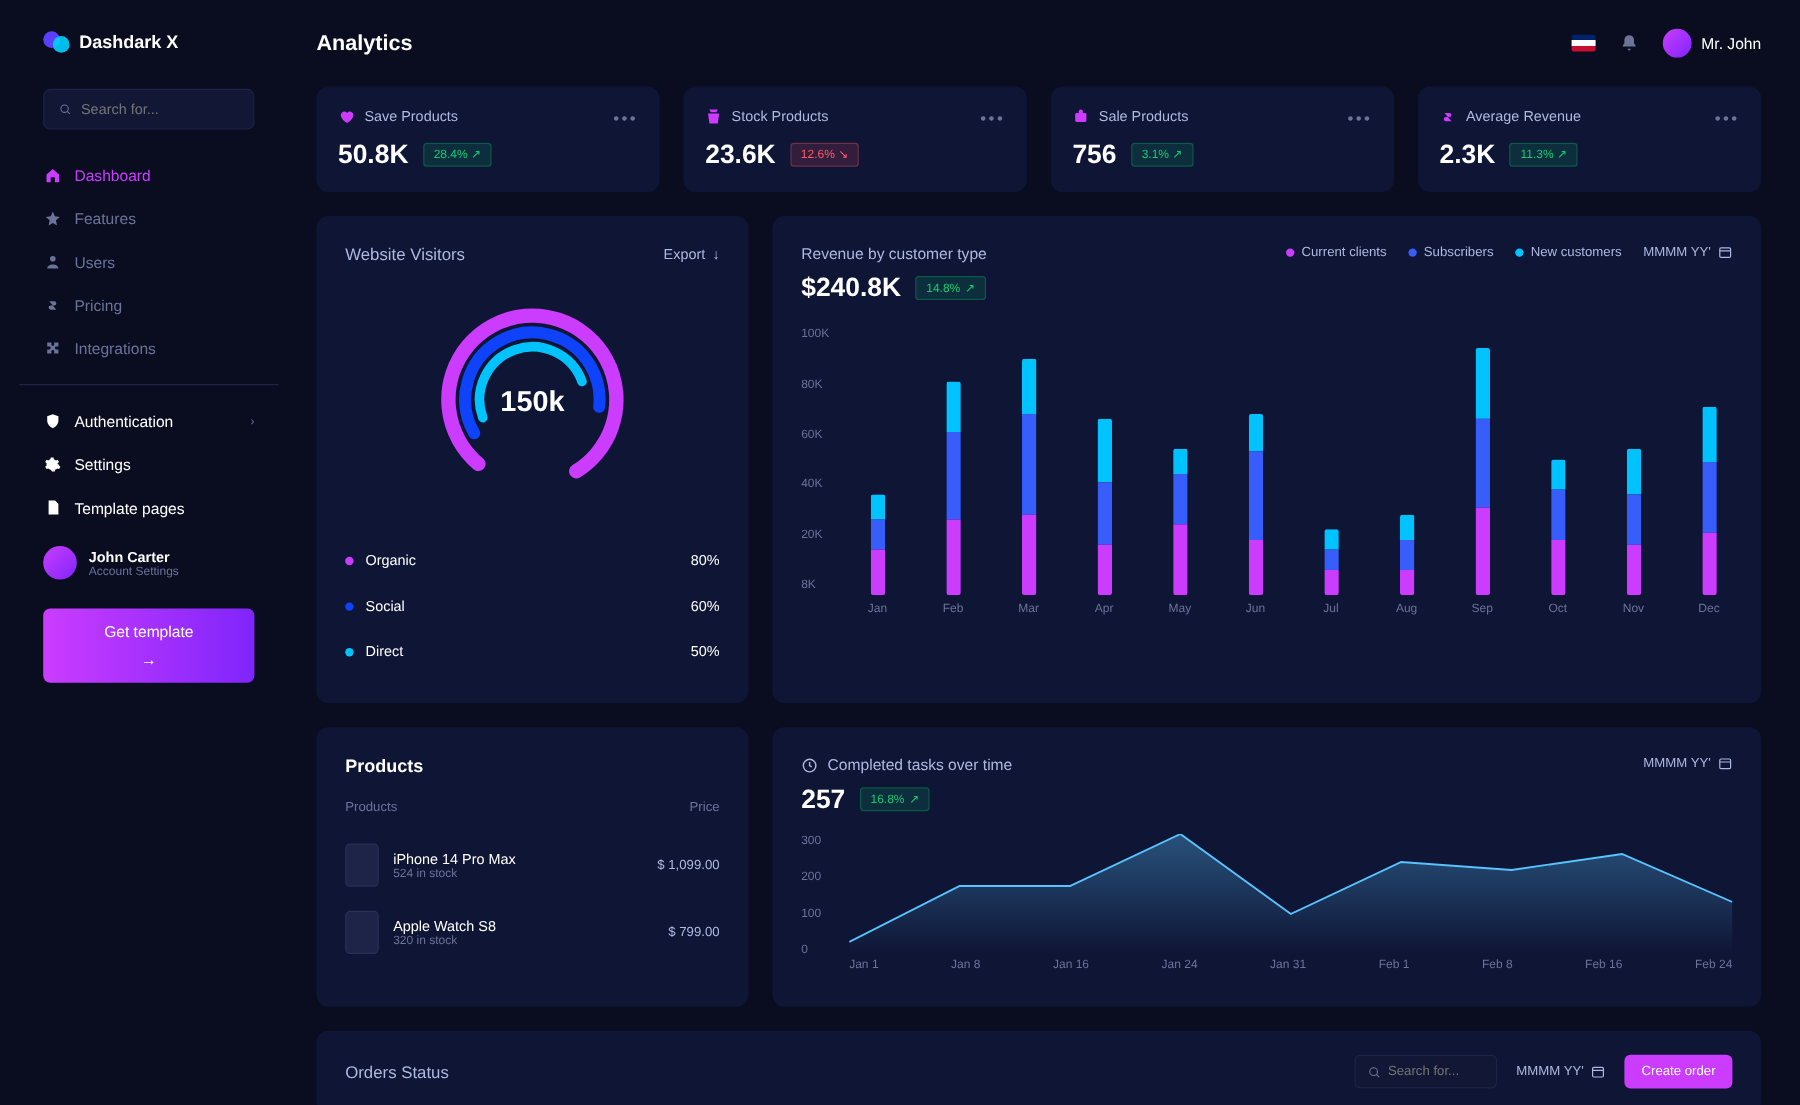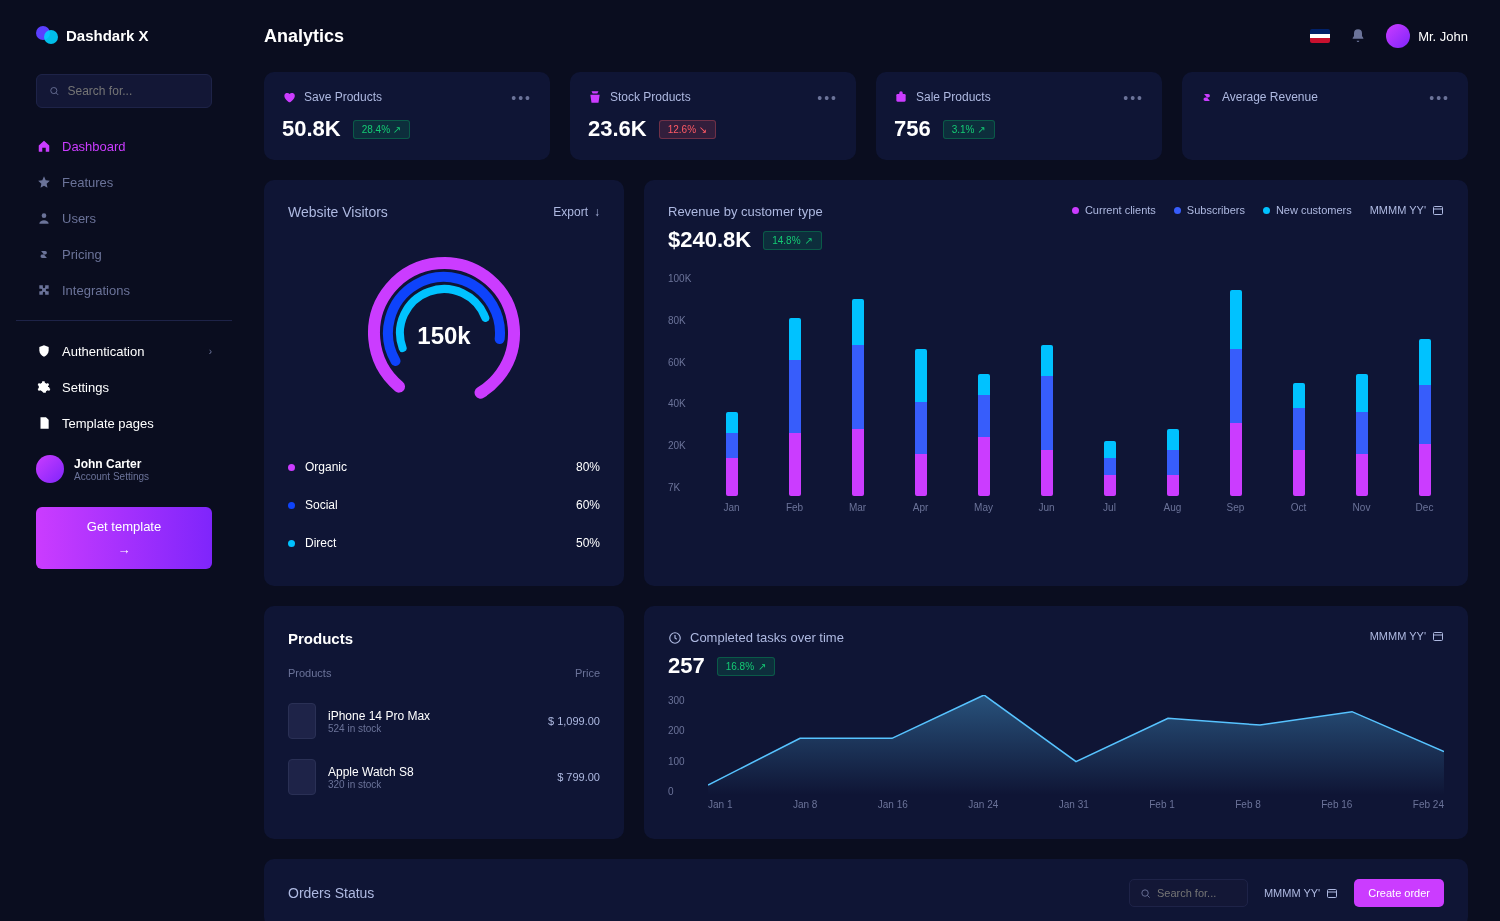--- a/index.html
+++ b/index.html
@@ -247,20 +247,24 @@
           </div>
     <div class="more-dots">•••</div>
   </div>
         <div class="stat-card">
     <div class="stat-head">
             <svg width="14" height="14" viewBox="0 0 24 24" fill="#cb3cff">
               <path d="M12 2v20M7 7h7a3 3 0 010 6H9a3 3 0 000 6h8"></path>
             </svg>
             <span>Average Revenue</span>
           </div>
+    <div class="stat-value-row">
+            <div class="stat-value">2.3K</div>
+            <span class="badge green">11.3% ↗</span>
+          </div>
     <div class="more-dots">•••</div>
   </div>
       </div>
 
     <div class="row2">
       <div class="card">
         <div class="card-head">
           <div class="card-title">Website Visitors</div>
           <div class="export-btn">
             <span>Export</span>
@@ -331,21 +335,21 @@
               </div>
             </div>
         </div>
         <div class="bar-chart">
           <div class="y-axis" id="bar-y-axis">
               <div>100K</div>
               <div>80K</div>
               <div>60K</div>
               <div>40K</div>
               <div>20K</div>
-              <div>7K</div>
+              <div>8K</div>
             </div>
           <div id="bar-cols" style="display:flex;align-items:flex-end;gap:24px;flex:1;height:100%">
               <div class="bar-col">
                 <div class="bar-stack">
                   <div class="bar-seg" style="height:37.800000000000004px;background:#cb3cff"></div>
                   <div class="bar-seg" style="height:25.200000000000003px;background:#375dfb"></div>
                   <div class="bar-seg" style="height:21px;background:#00c2ff"></div>
                 </div>
                 <div class="bar-label">Jan</div>
               </div>

